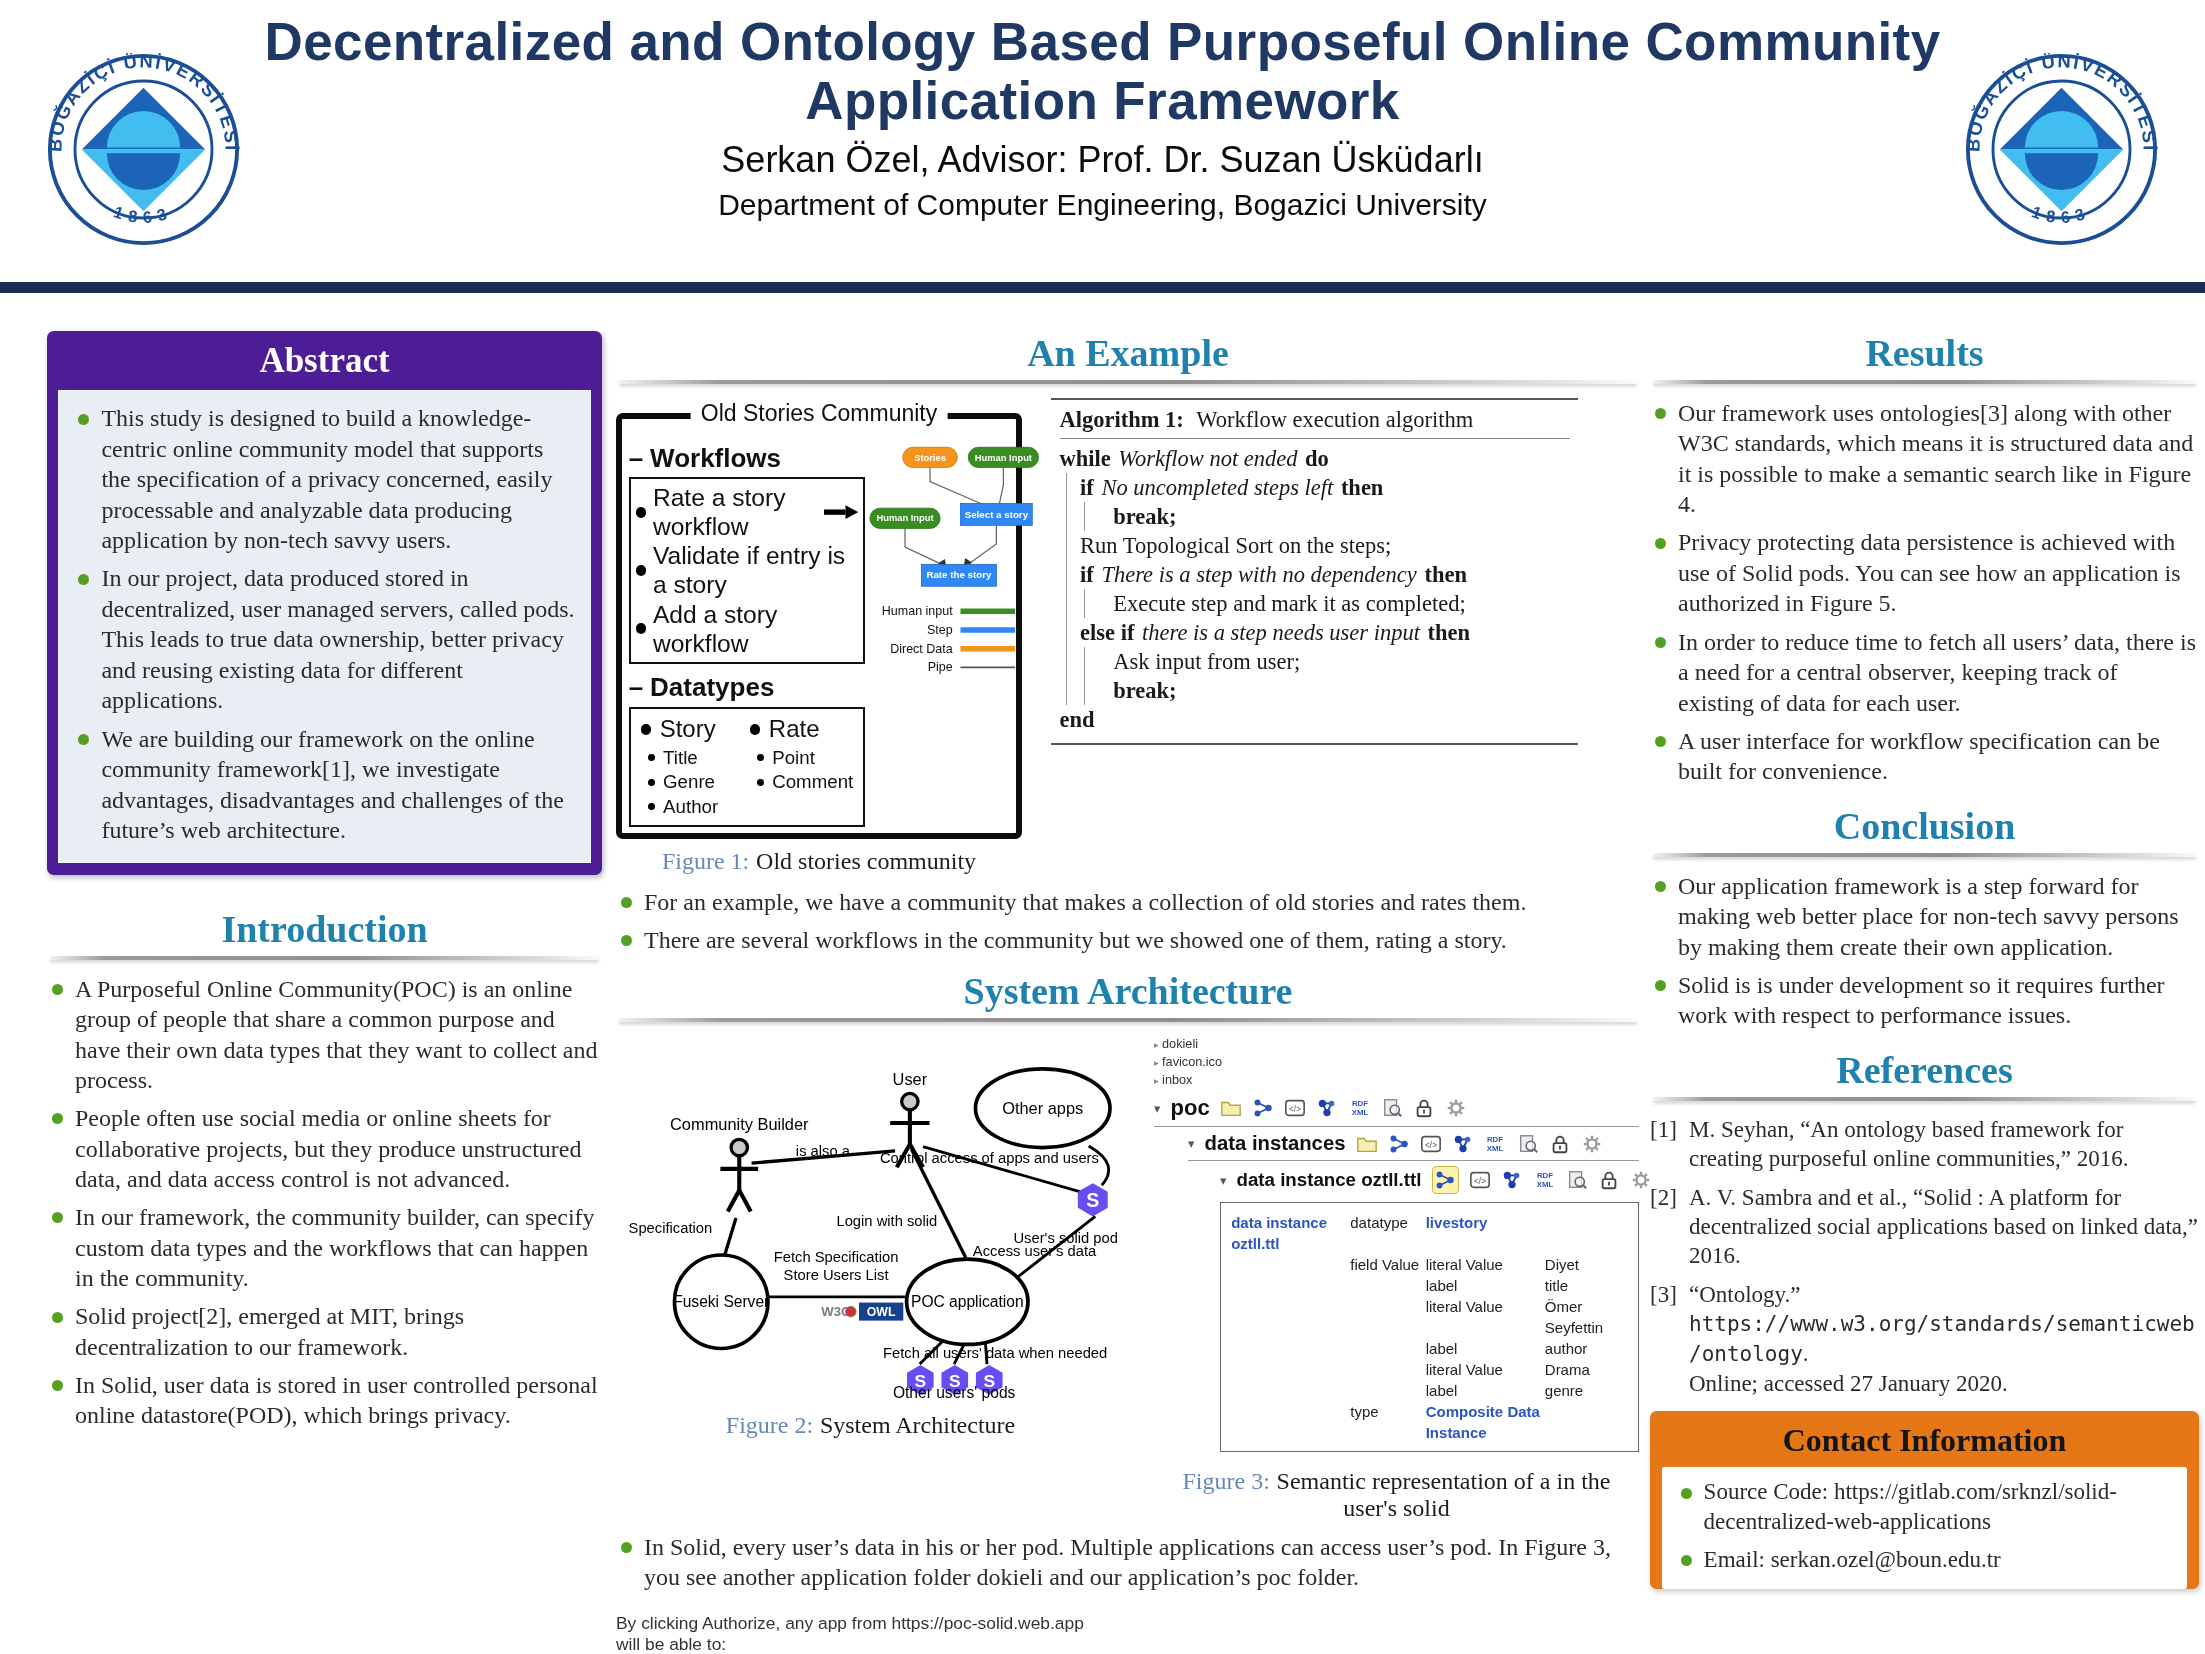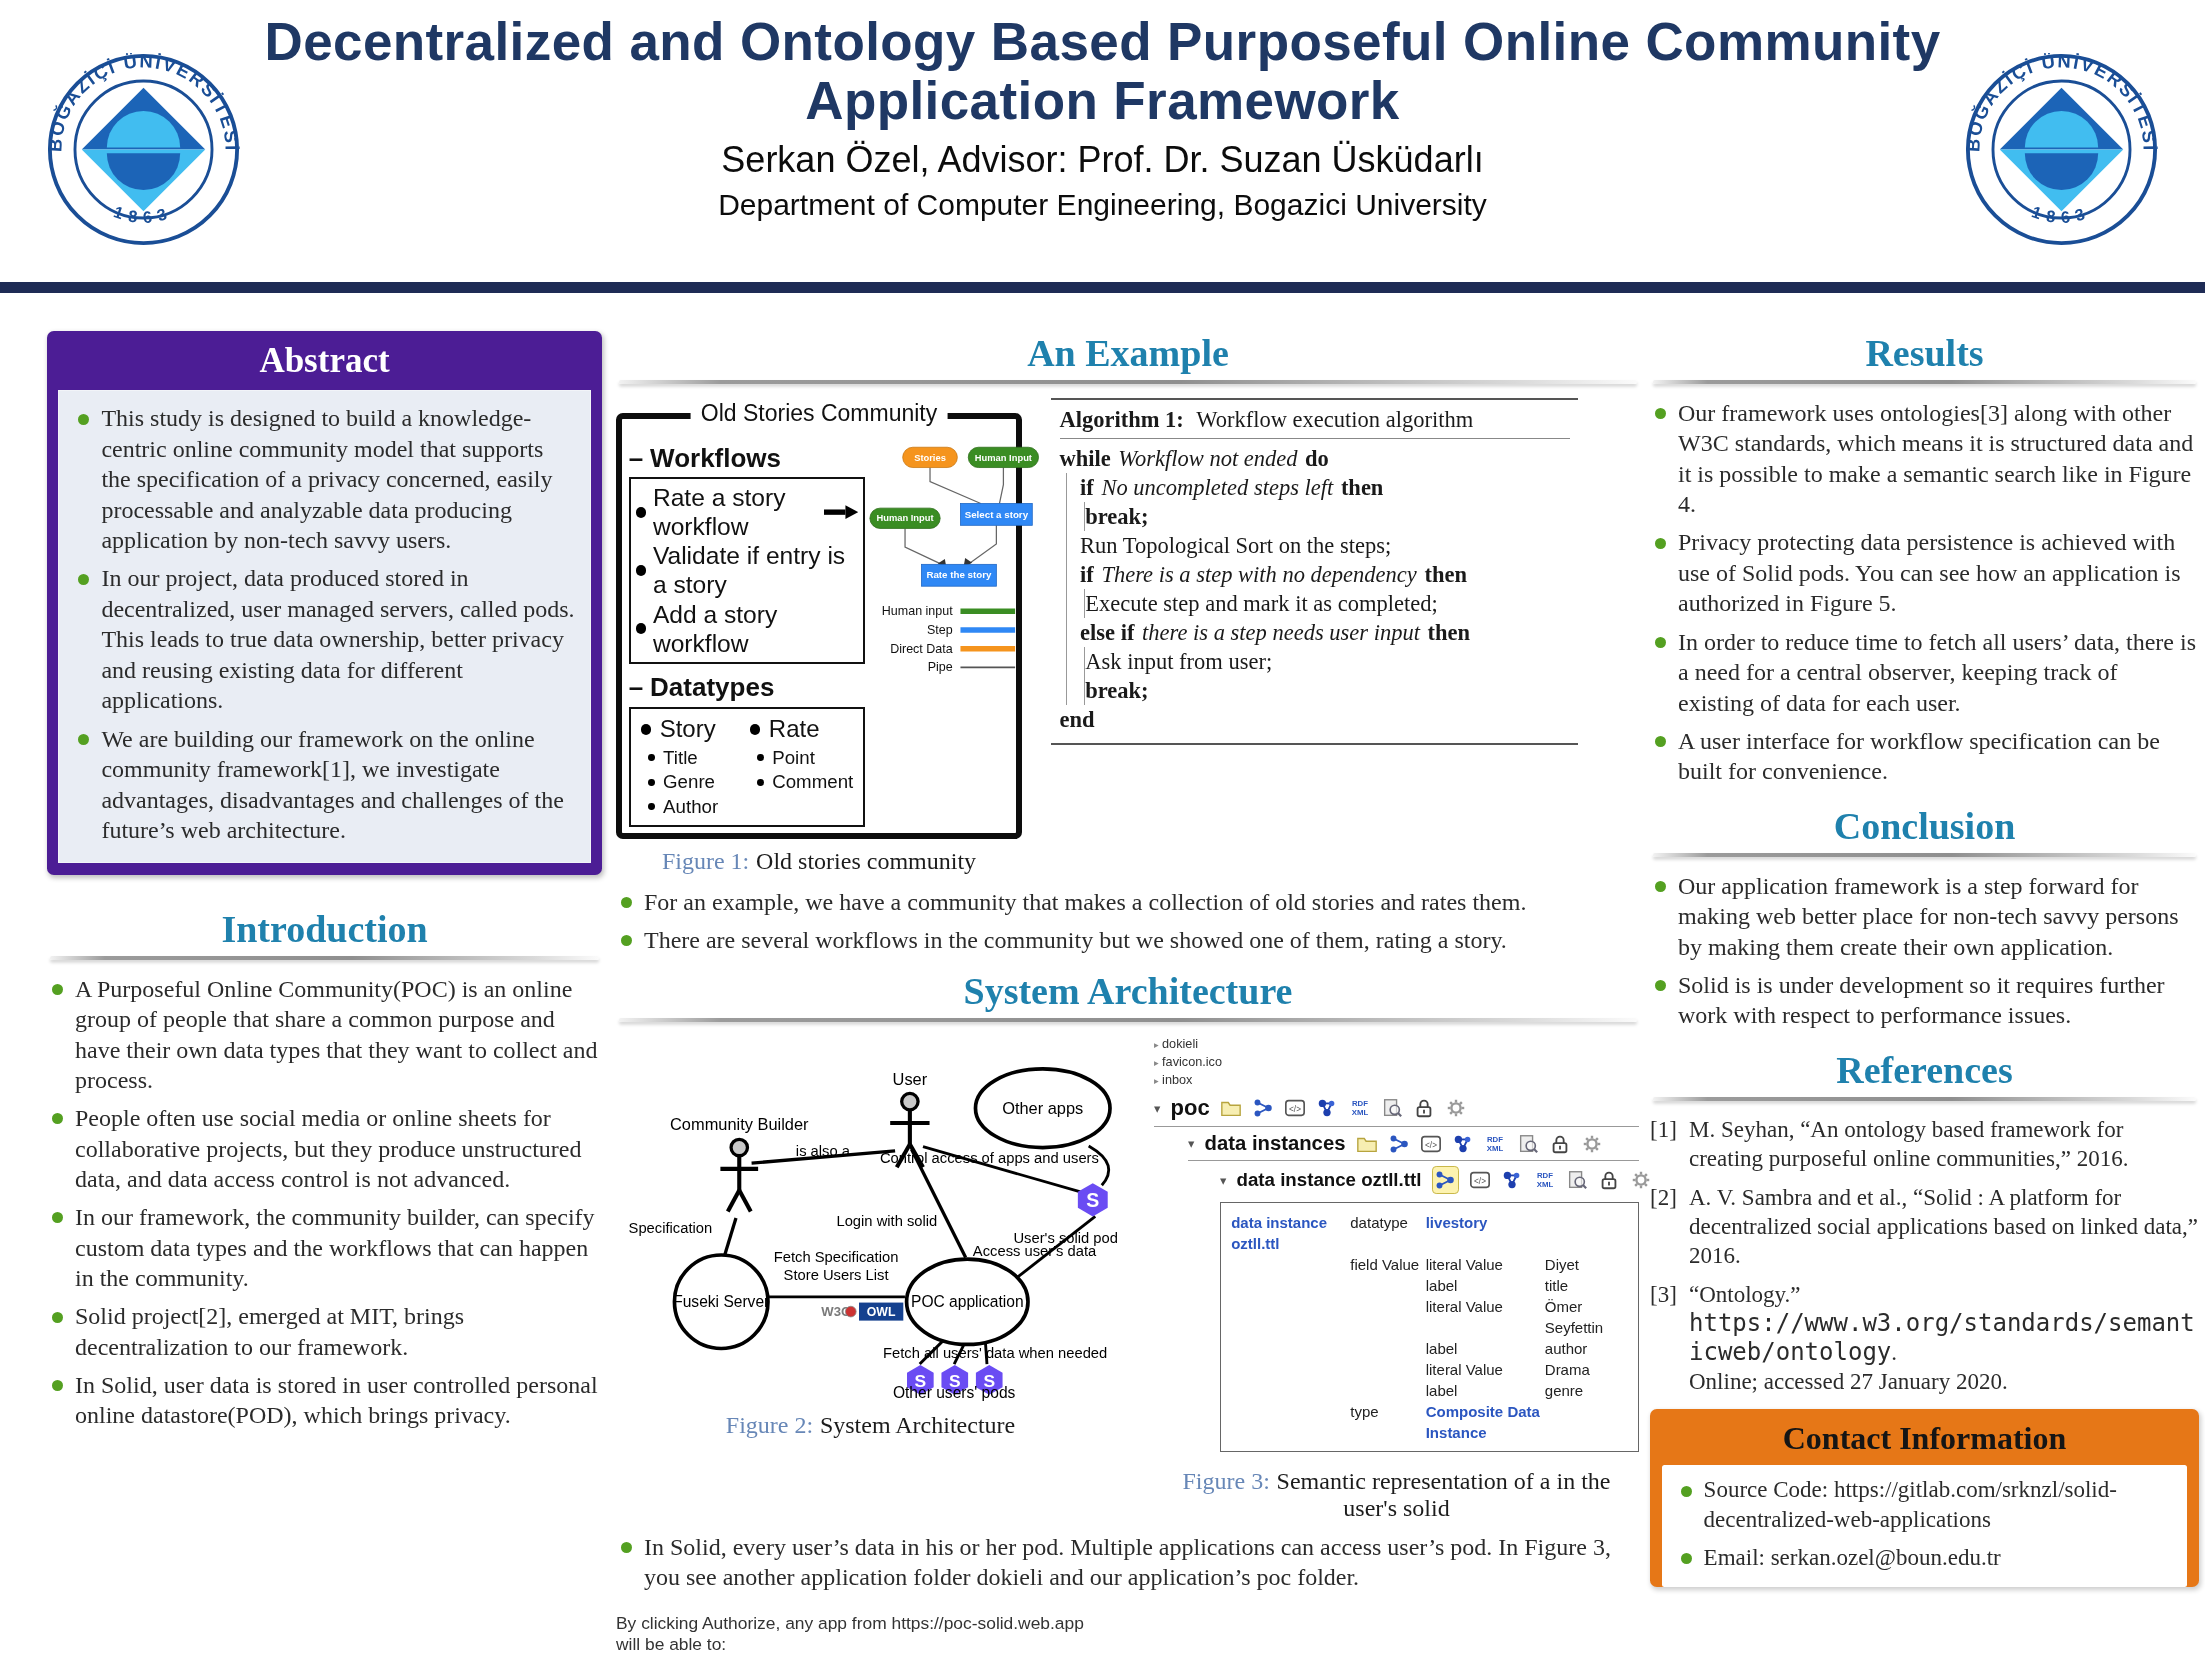--- a/index.html
+++ b/index.html
@@ -56,21 +56,21 @@
   .fig1right{flex:1;}
   .caption{font-size:24px;text-align:center;margin-top:8.5px;color:#1c1c1c;}
   .caption .clab{color:#6787b7;margin-right:6.8px;}
   
   .algo{width:510px;border-top:2.1px solid #555;border-bottom:2.1px solid #555;padding:5.1px 8.5px 8.5px;
         font-family:"Liberation Serif",serif;font-size:22.5px;line-height:29px;color:#1a1a1a;}
   .algo .attl{border-bottom:1.7px solid #888;padding-bottom:4.2px;margin-bottom:5.1px;}
   .kw{font-weight:bold;} .it{font-style:italic;}
   .al>span+span{margin-left:7.6px;}
   .ab1{border-left:1.3px solid #999;margin-left:6px;padding-left:13.6px;}
-  .ab2{border-left:1.3px solid #999;margin-left:4.2px;padding-left:0;}
+  .ab2{border-left:1.3px solid #999;margin-left:4.2px;padding-left:28px;}
   
   .fig2wrap{width:509px;} .fig3wrap{width:485px;}
   
   .tsm{font-size:12.7px;color:#333;line-height:17px;}
   .tsm .tri{color:#888;font-size:9.3px;margin-right:3.4px;}
   .trow{display:flex;align-items:center;gap:10.2px;margin:5.1px 0;}
   .trow .tri{color:#555;font-size:12.7px;}
   .tname{font-weight:bold;font-size:22px;color:#111;white-space:nowrap;}
   .tname.s2{font-size:20.3px;} .tname.s3{font-size:18.7px;}
   .tico{width:22px;height:22px;flex:0 0 auto;}
@@ -89,21 +89,21 @@
   .auth{font-size:17.4px;color:#222;}
   .auth .intro{margin-bottom:15.3px;color:#333;}
   .perm{display:flex;align-items:flex-start;gap:8.5px;margin-bottom:11px;font-weight:bold;}
   .cb{width:16px;height:16px;border-radius:3.4px;flex:0 0 auto;margin-top:1.7px;text-align:center;
       font-size:12px;line-height:16px;}
   .cb.on{background:#3d7de4;color:#fff;}
   
   .refrow{display:flex;font-family:"Liberation Serif",serif;font-size:23px;line-height:29px;
           color:#2b2b2b;margin-bottom:10.2px;}
   .refn{flex:0 0 39px;}
-  .mono{font-family:"DejaVu Sans Mono",monospace;font-size:24px;text-align:right;}
+  .mono{font-family:"DejaVu Sans Mono",monospace;font-size:21px;text-align:right;}
   .contact{margin-top:13.6px;background:#e67717;border-radius:6.8px;box-shadow:1.7px 2.5px 5.1px rgba(0,0,0,.2);}
   .contact .cttl{font-family:"Liberation Serif",serif;font-weight:bold;font-size:32px;color:#151515;
                  text-align:center;padding:10.2px 0 8.5px;}
   .contact .cinner{margin:0 12px 12px;background:#fff;border-radius:2.5px;padding:10.2px 13.6px 6.8px;}
   .contact ul.blist{font-size:23px;line-height:30px;}
   .contact ul.blist li{overflow-wrap:anywhere;}
   svg text{font-family:"Liberation Sans",sans-serif;}
 </style>
 </head>
 <body>

